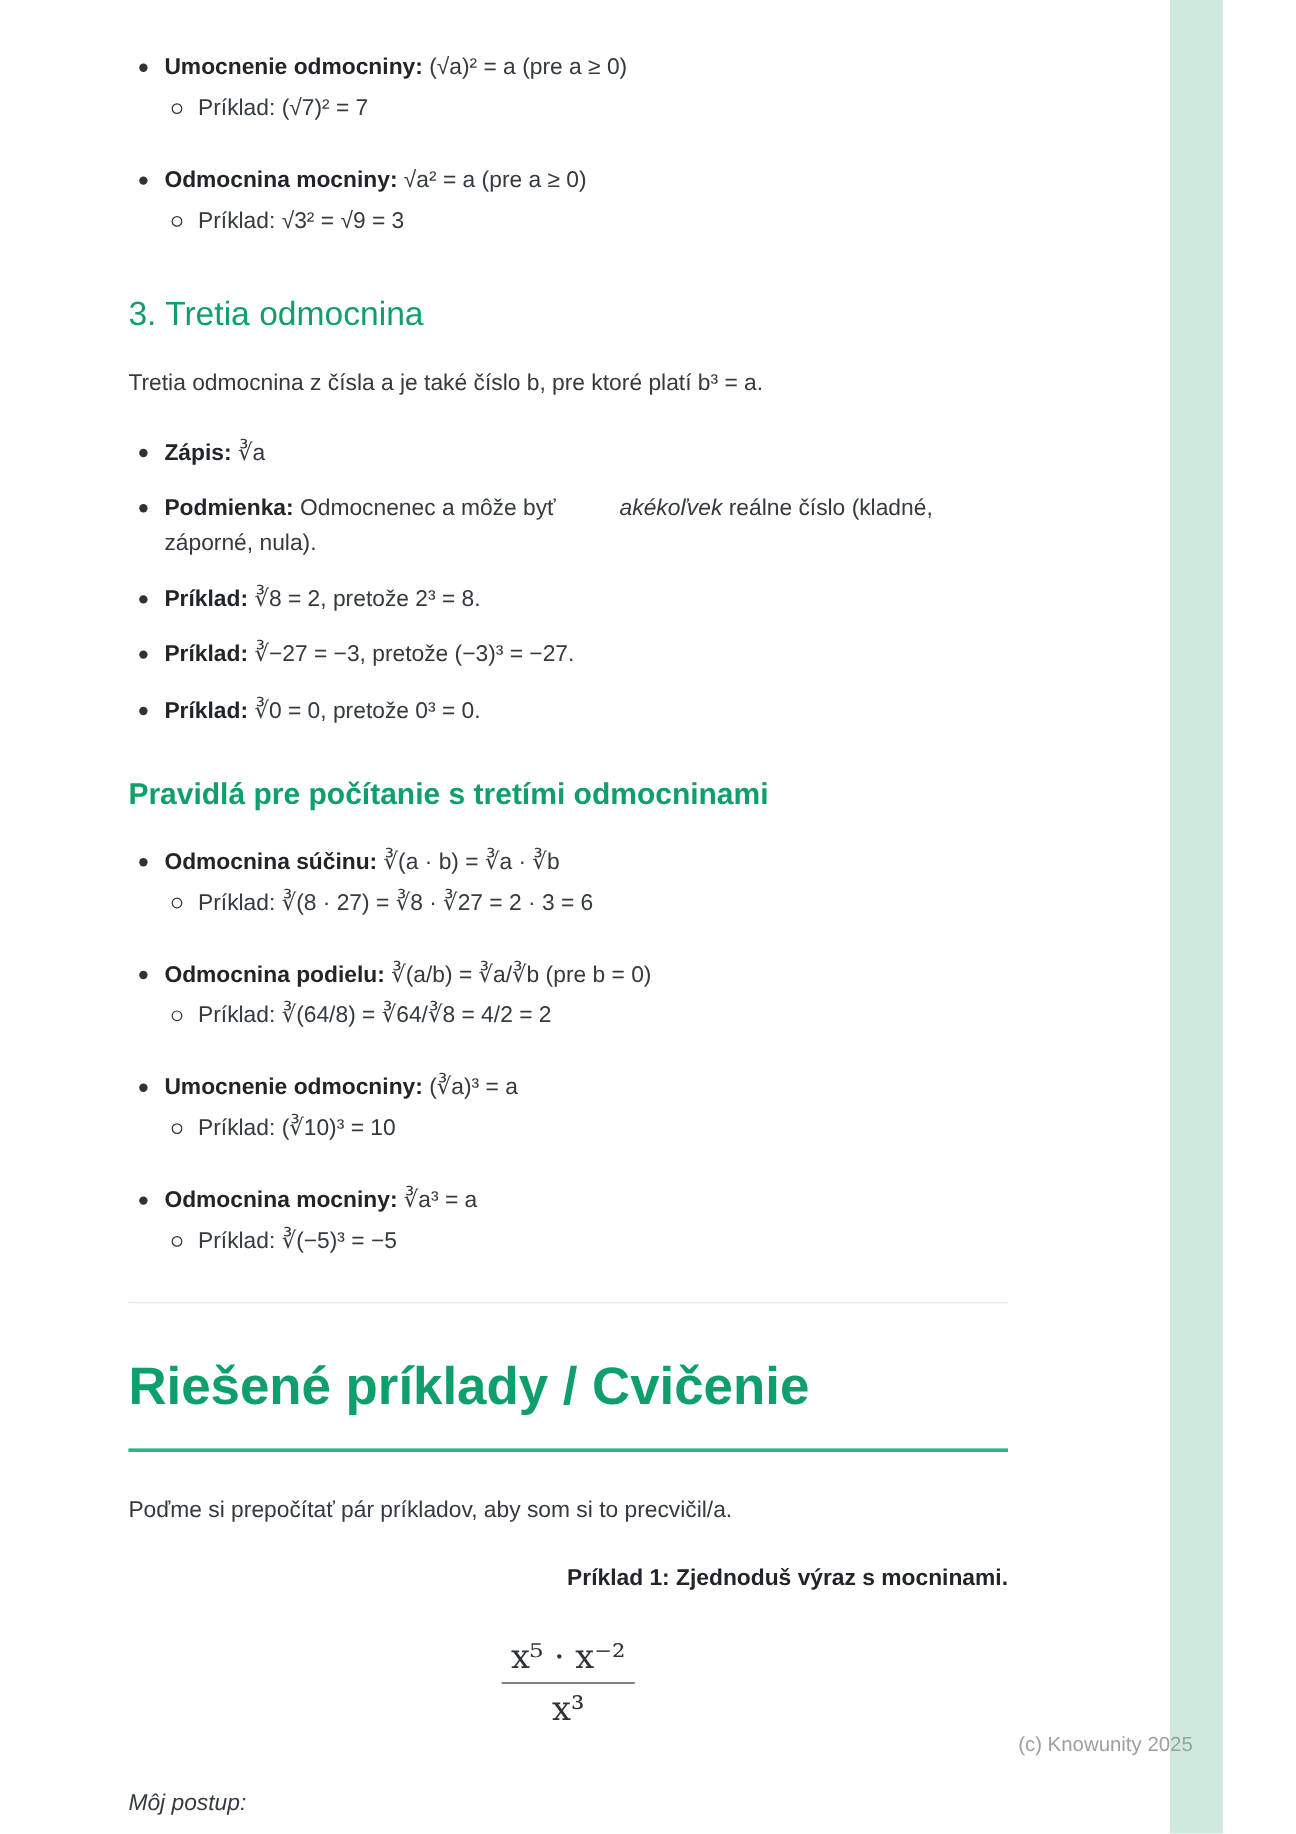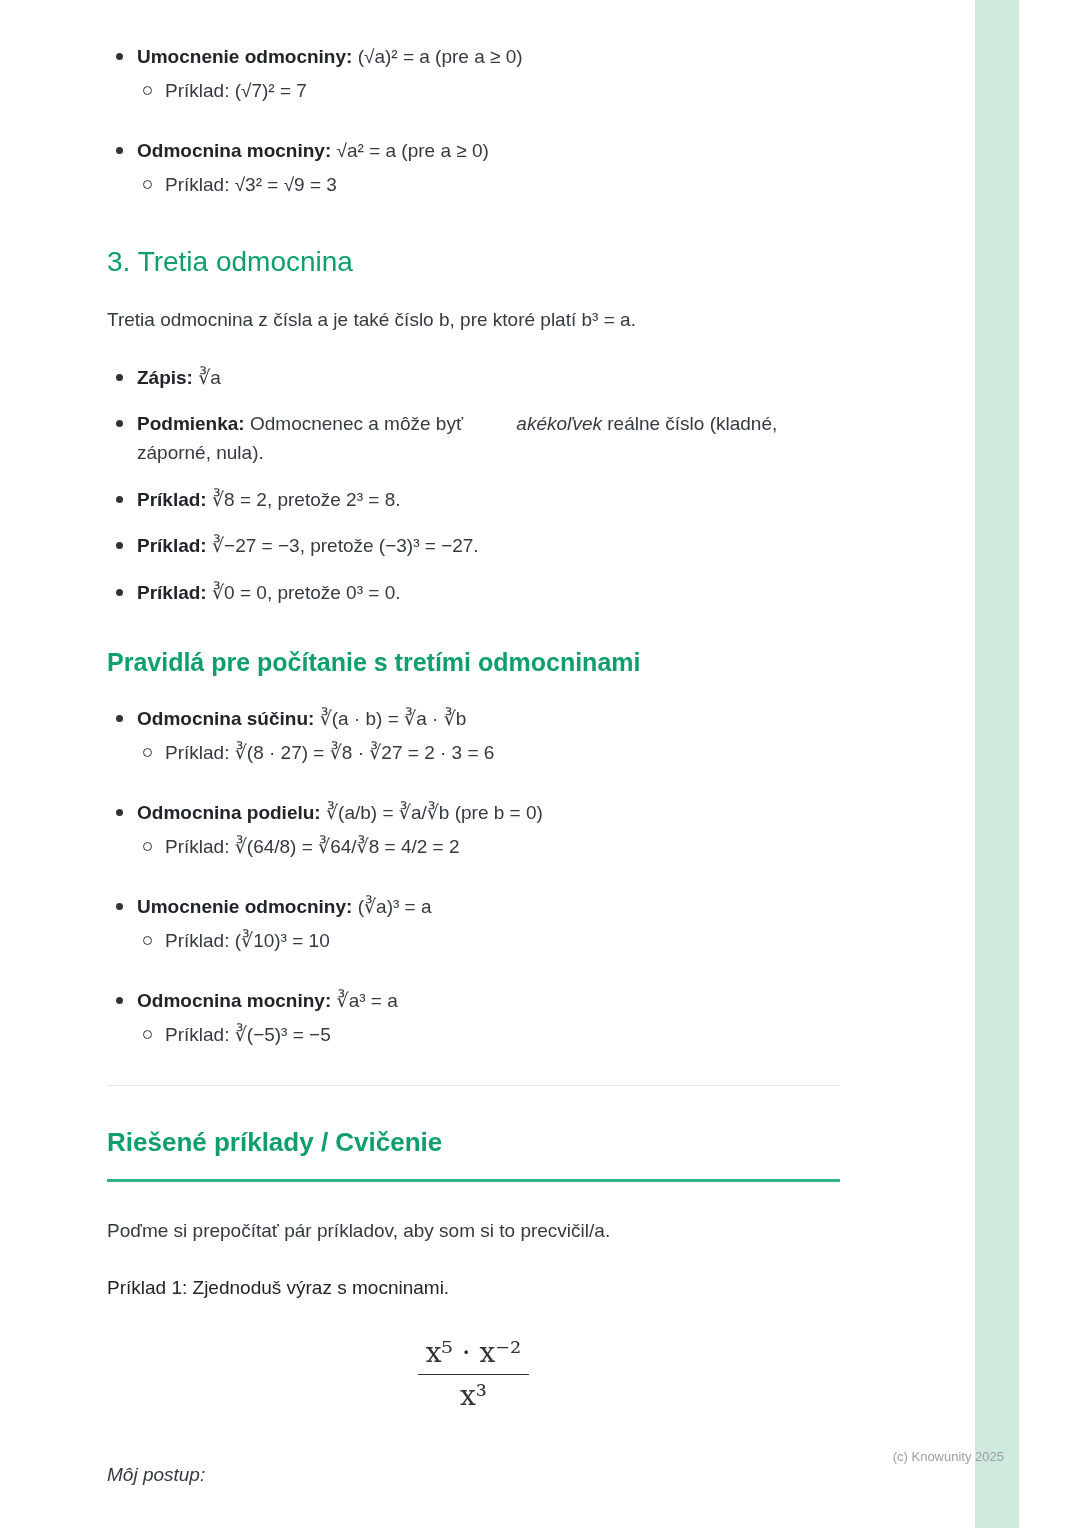--- a/index.html
+++ b/index.html
@@ -31,36 +31,36 @@
     content: ""; position: absolute; left: 6px; top: 10px;
     width: 9px; height: 9px; border-radius: 50%;
     border: 1.5px solid #2f3337; background: transparent; box-sizing: border-box;
   }
   .group { margin-bottom: 30px; }
   .cube-list .li1 { margin-bottom: 17px; }
   .bold { font-weight: bold; color: #212529; }
   .it { font-style: italic; margin-left: 48px; }
   .h2 { font-size: 28px; font-weight: 400; color: var(--c-accent, #0f9f6b); margin: 40px 0 22px; }
   .h3 { font-size: 25px; font-weight: 700; color: var(--c-accent, #0f9f6b); margin: 36px 0 22px; }
-  .h1 { font-size: 26px; font-weight: 700; color: var(--c-accent, #0f9f6b); margin: 36px 0 14px; }
+  .h1 { font-size: 44px; font-weight: 700; color: var(--c-accent, #0f9f6b); margin: 36px 0 14px; }
   .title-rule { height: 3px; background: var(--c-accent_light, #2cb386); margin: 16px 0 34px; }
   .para { margin: 0 0 28px; }
-  .bold-para { font-weight: normal; color: #212529; margin: 0 0 24px; }
+  .bold-para { font-weight: bold; color: #212529; margin: 0 0 24px; text-align: right; }
   .divider { border: none; border-top: 1px solid var(--c-divider, #e4e6e8); margin: 36px 0 0; }
   .fraction {
     width: max-content; margin: 32px auto 46px; text-align: center;
     font-family: "DejaVu Serif", serif; 
     font-size: 28px; line-height: 1.3; color: #2f3337;
   }
   .frac-num { display: block; border-bottom: 1.4px solid #2f3337; padding: 0 8px 3px; }
   .frac-den { display: block; padding-top: 3px; }
   .steps { font-style: italic; margin: 0; }
   .footer {
-    position: absolute; right: 76px; bottom: 64px;
-    font-size: 13px; color: var(--c-muted, #9aa0a6);
+    position: absolute; right: 86px; bottom: 64px;
+    font-size: 17px; color: var(--c-muted, #9aa0a6);
   }
 </style>
 </head>
 <body>
 
 <div class="stripe"></div>
 
 <main class="content">
 
   <ul>

